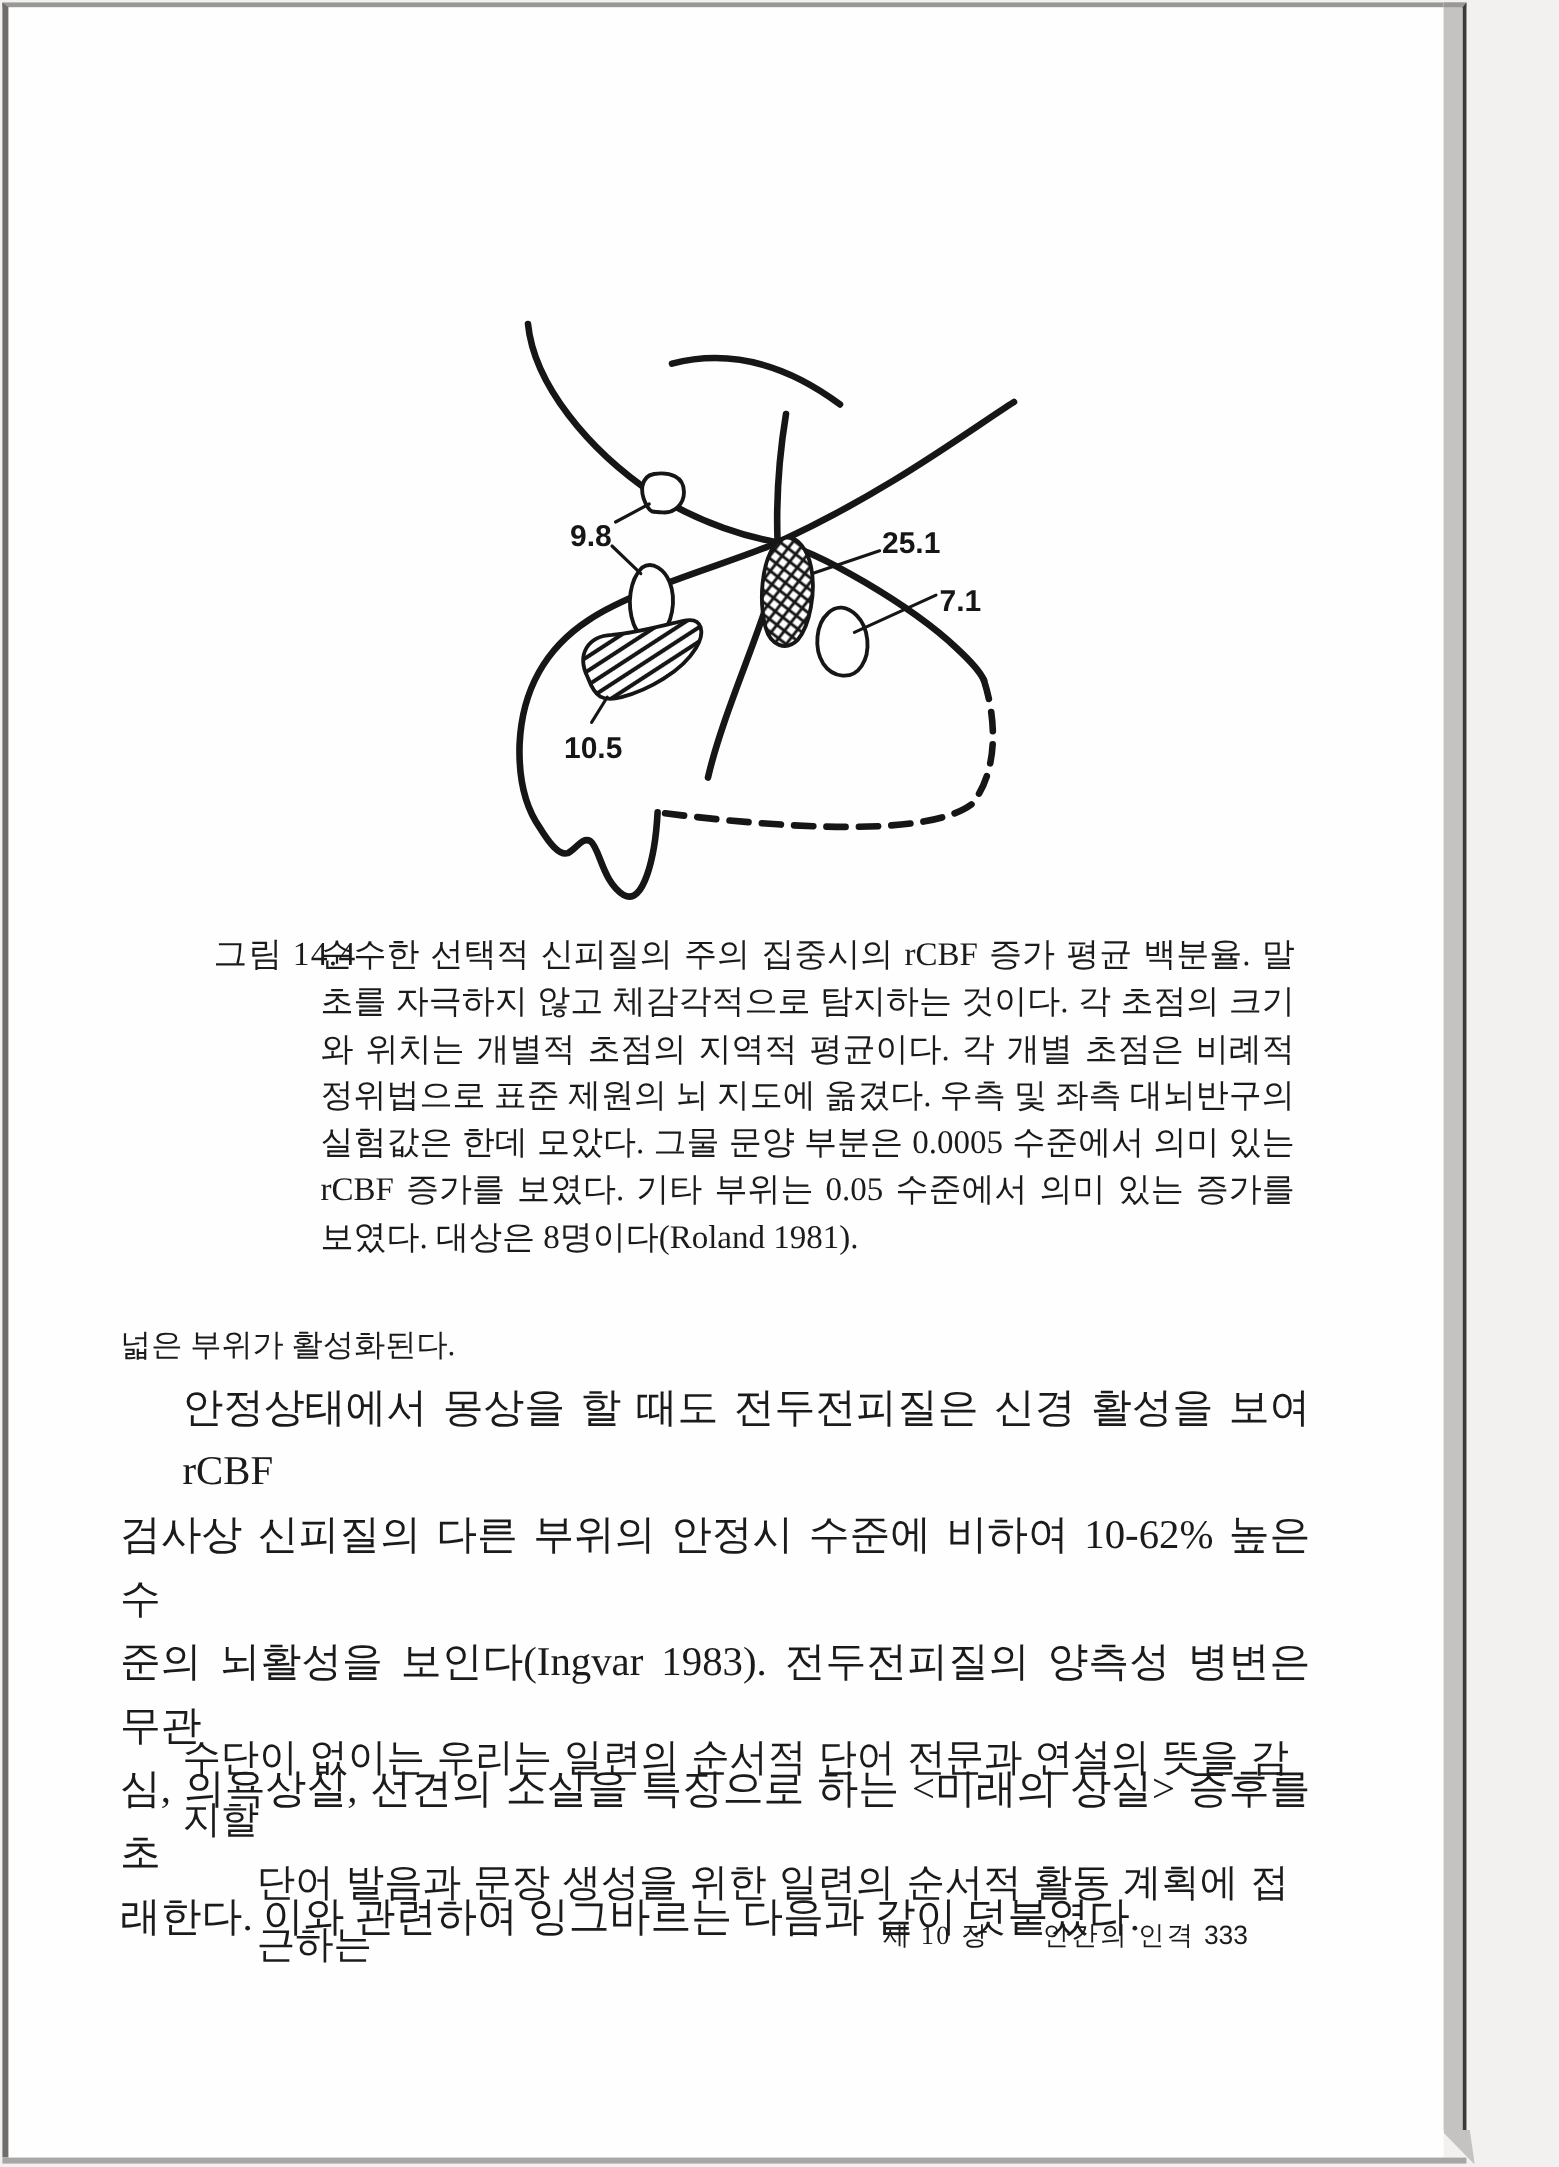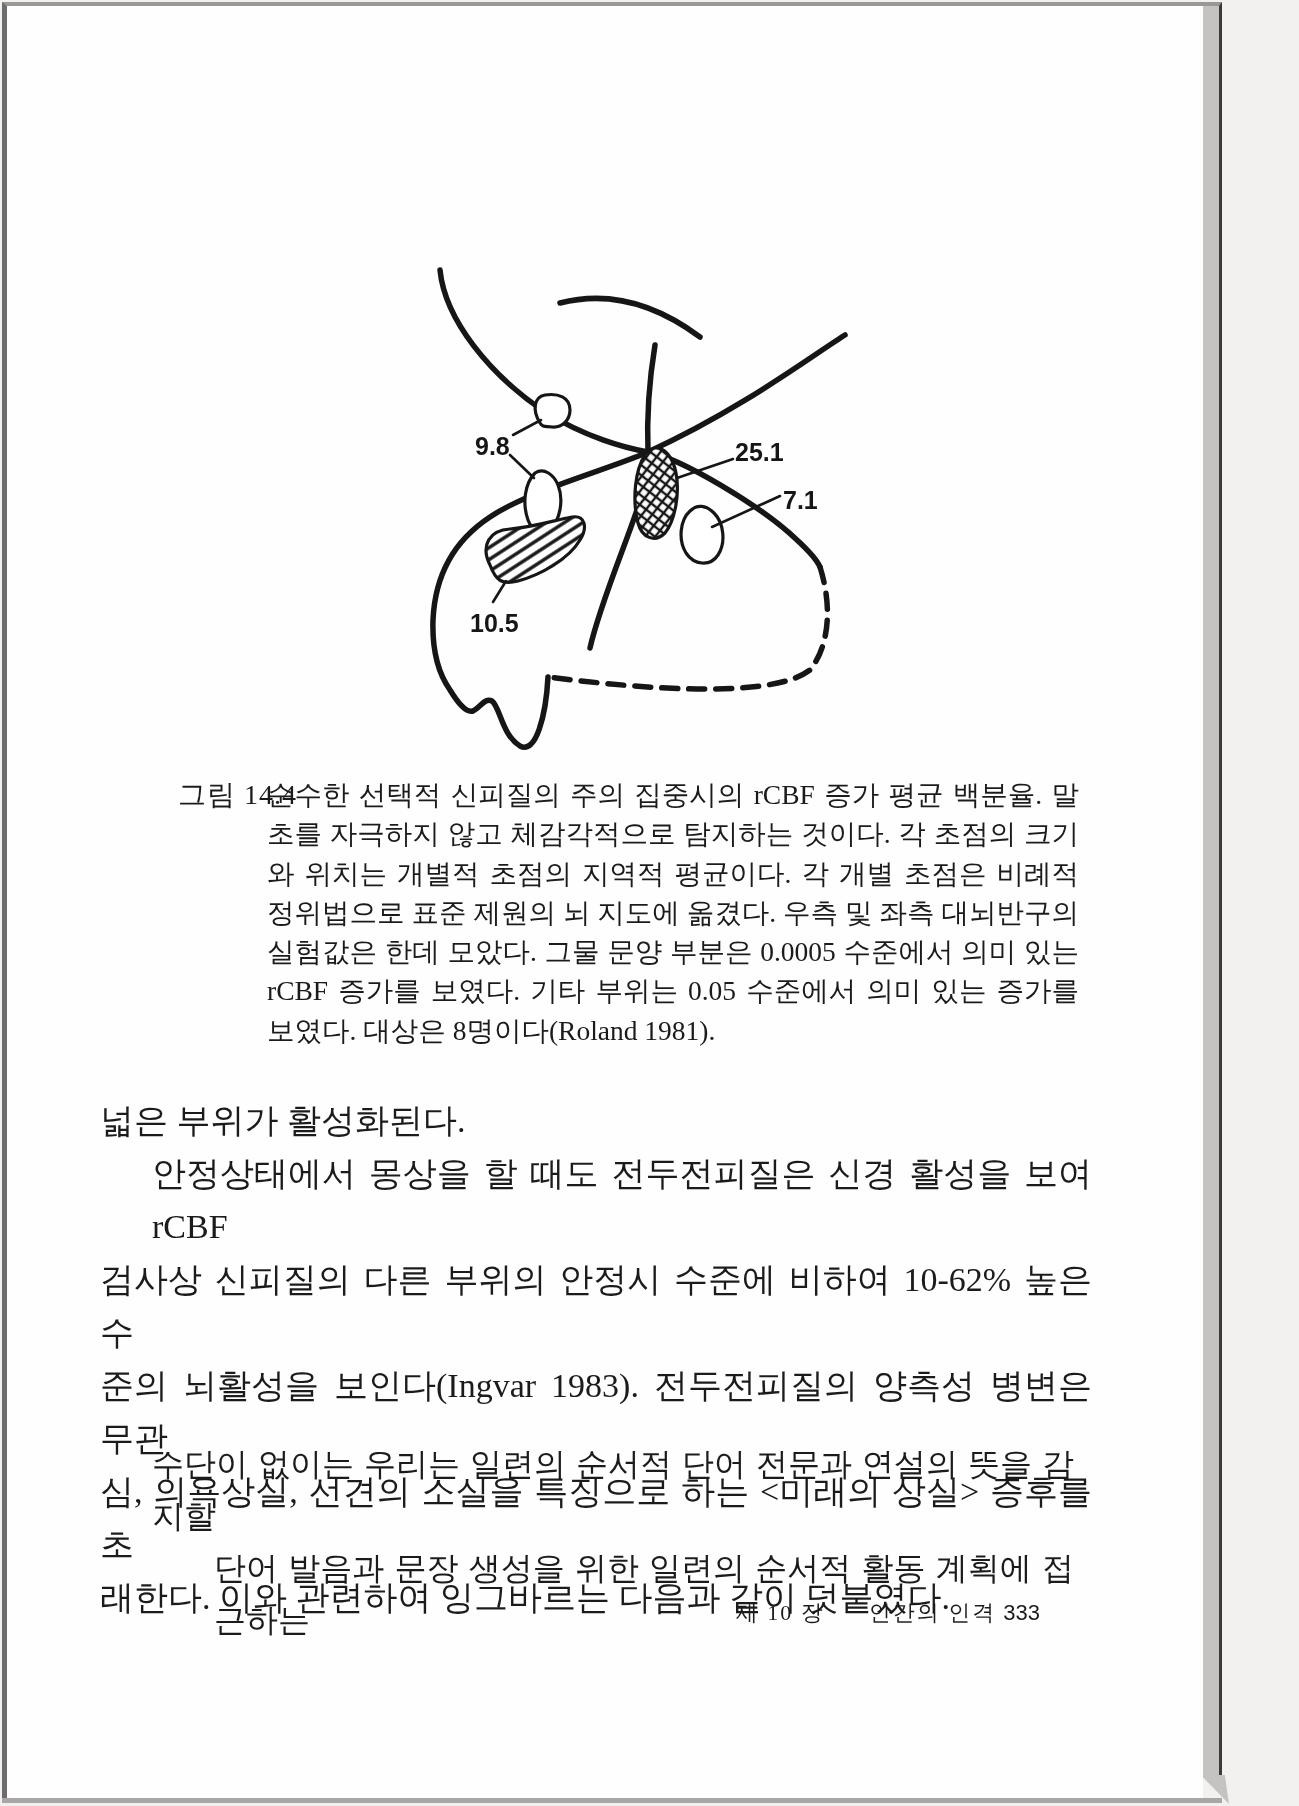--- a/index.html
+++ b/index.html
@@ -50,21 +50,21 @@
   }
   .caption-block{
     position:absolute;left:267px;top:775px;width:812px;
     font-size:27.5px;line-height:39.3px;
   }
   .jline{text-align:justify;text-align-last:justify;}
   .lline{text-align:left;}
   
   .body-p1{
     position:absolute;left:100px;top:1094px;width:992px;
-    font-size:34px;line-height:53px;
+    font-size:26px;line-height:53px;
   }
   .body-p2{
     position:absolute;left:100px;top:1147px;width:992px;
     font-size:34px;line-height:53px;
   }
   .indent1{padding-left:52px;box-sizing:border-box;}
   .quote-block{
     position:absolute;left:152px;top:1438px;width:922px;
     font-size:32px;line-height:52px;
   }

